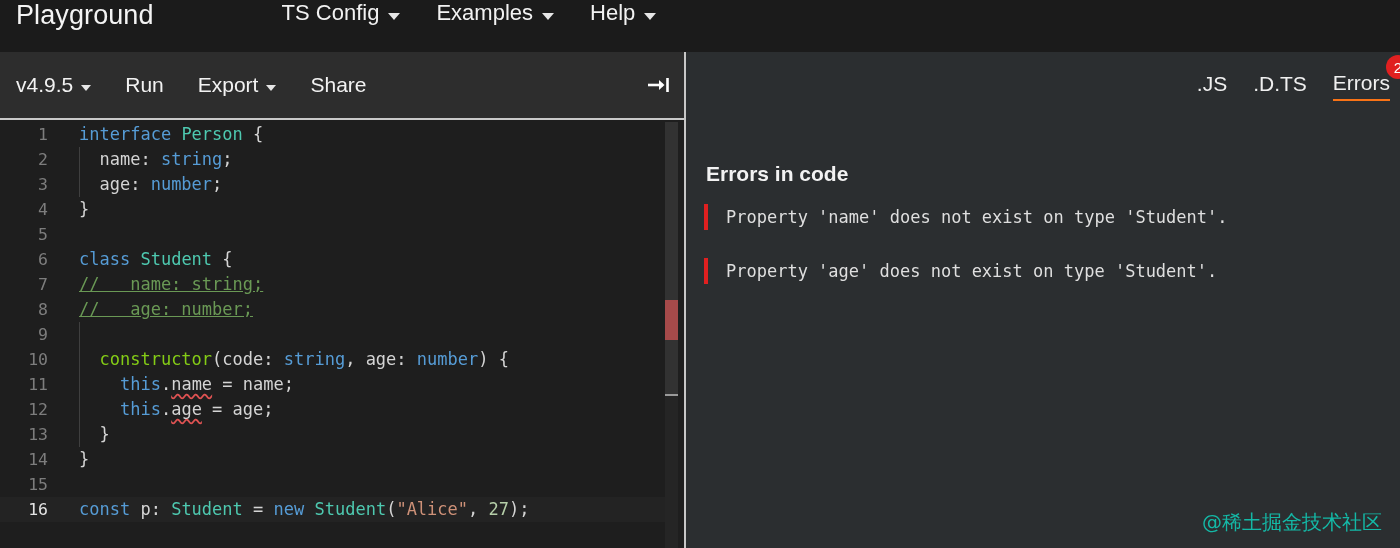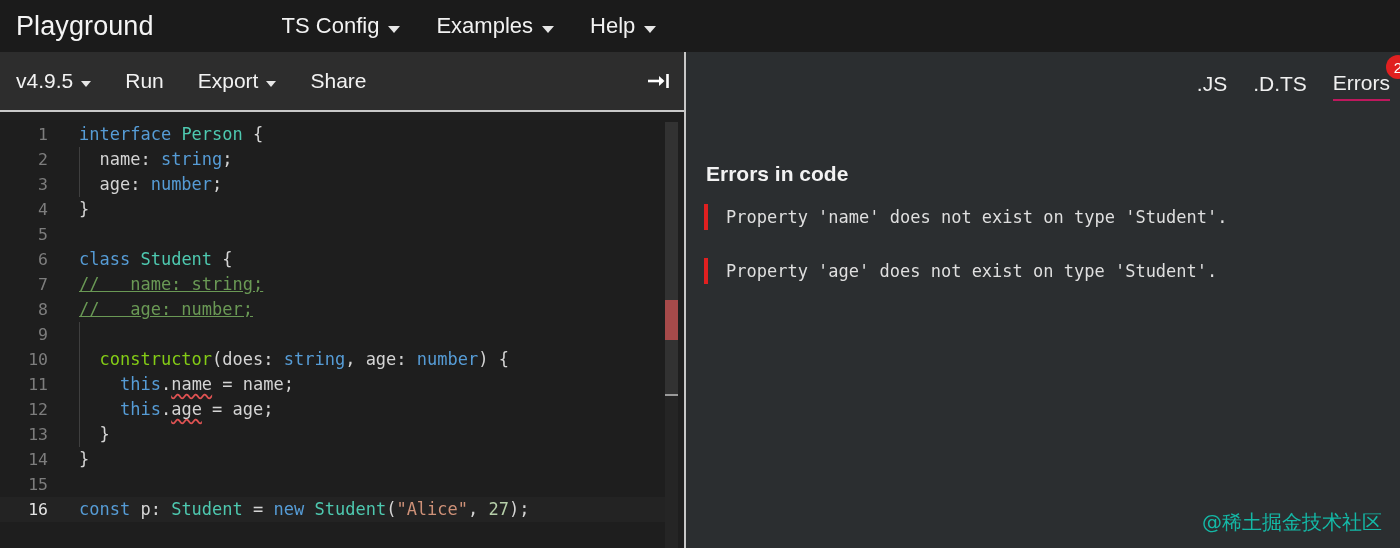--- a/index.html
+++ b/index.html
@@ -17,21 +17,21 @@
     -webkit-font-smoothing: antialiased;
   }
 
   
   .nav-bar {
     position: absolute;
     left: 0; top: 0;
     width: 1400px; height: 52px;
     background: #1b1b1b;
     display: flex;
-    align-items: center;
+    align-items: flex-start;
     box-sizing: border-box;
     padding-left: 16px;
   }
   .brand {
     color: #f4f4f4;
     font-size: 27px;
     font-weight: 400;
     letter-spacing: 0.1px;
     white-space: nowrap;
   }
@@ -64,21 +64,21 @@
   .editor-col {
     position: absolute;
     left: 0; top: 52px;
     width: 686px;
     height: 496px;
     background: #1e1e1e;
   }
   .toolbar {
     position: absolute;
     left: 0; top: 0;
-    width: 686px; height: 60px;
+    width: 686px; height: 68px;
     background: #2d2d2d;
     display: flex;
     align-items: center;
     box-sizing: border-box;
     padding: 0 14px 0 16px;
     border-bottom: 2px solid #c9c9c9;
   }
   .tb-item {
     display: flex;
     align-items: center;
@@ -213,21 +213,21 @@
     gap: 26px;
   }
   .tab {
     color: #f0f0f0;
     font-size: 21px;
     cursor: pointer;
     position: relative;
     padding-bottom: 4px;
     white-space: nowrap;
   }
-  .tab.active { border-bottom: 2px solid #be185d; }
+  .tab.active { border-bottom: 2px solid #f97316; }
   .badge {
     position: absolute;
     right: -20px; top: -16px;
     width: 24px; height: 24px;
     border-radius: 50%;
     background: #e02020;
     color: #ffffff;
     font-size: 15px;
     display: flex;
     align-items: center;
@@ -328,21 +328,21 @@
       <div class="code-lines" id="code-lines">
           <div class="line"><div class="ln">1</div><div class="code-text"><span class="t-kw">interface</span><span class="t-plain"> </span><span class="t-type">Person</span><span class="t-plain"> {</span></div></div>
           <div class="line"><div class="ln">2</div><span class="indent-guide"></span><div class="code-text"><span class="t-plain">  name: </span><span class="t-kw">string</span><span class="t-plain">;</span></div></div>
           <div class="line"><div class="ln">3</div><span class="indent-guide"></span><div class="code-text"><span class="t-plain">  age: </span><span class="t-kw">number</span><span class="t-plain">;</span></div></div>
           <div class="line"><div class="ln">4</div><div class="code-text"><span class="t-plain">}</span></div></div>
           <div class="line"><div class="ln">5</div><div class="code-text"></div></div>
           <div class="line"><div class="ln">6</div><div class="code-text"><span class="t-kw">class</span><span class="t-plain"> </span><span class="t-type">Student</span><span class="t-plain"> {</span></div></div>
           <div class="line"><div class="ln">7</div><div class="code-text"><span class="t-cmt">//   name: string;</span></div></div>
           <div class="line"><div class="ln">8</div><div class="code-text"><span class="t-cmt">//   age: number;</span></div></div>
           <div class="line"><div class="ln">9</div><span class="indent-guide"></span><div class="code-text"></div></div>
-          <div class="line"><div class="ln">10</div><span class="indent-guide"></span><div class="code-text"><span class="t-plain">  </span><span class="t-fn">constructor</span><span class="t-plain">(does: </span><span class="t-kw">string</span><span class="t-plain">, age: </span><span class="t-kw">number</span><span class="t-plain">) {</span></div></div>
+          <div class="line"><div class="ln">10</div><span class="indent-guide"></span><div class="code-text"><span class="t-plain">  </span><span class="t-fn">constructor</span><span class="t-plain">(code: </span><span class="t-kw">string</span><span class="t-plain">, age: </span><span class="t-kw">number</span><span class="t-plain">) {</span></div></div>
           <div class="line"><div class="ln">11</div><span class="indent-guide"></span><div class="code-text"><span class="t-plain">    </span><span class="t-kw">this</span><span class="t-plain">.</span><span class="t-err">name</span><span class="t-plain"> = name;</span></div></div>
           <div class="line"><div class="ln">12</div><span class="indent-guide"></span><div class="code-text"><span class="t-plain">    </span><span class="t-kw">this</span><span class="t-plain">.</span><span class="t-err">age</span><span class="t-plain"> = age;</span></div></div>
           <div class="line"><div class="ln">13</div><span class="indent-guide"></span><div class="code-text"><span class="t-plain">  }</span></div></div>
           <div class="line"><div class="ln">14</div><div class="code-text"><span class="t-plain">}</span></div></div>
           <div class="line"><div class="ln">15</div><div class="code-text"></div></div>
           <div class="line active"><div class="ln">16</div><div class="code-text"><span class="t-kw">const</span><span class="t-plain"> p: </span><span class="t-type">Student</span><span class="t-plain"> = </span><span class="t-kw">new</span><span class="t-plain"> </span><span class="t-type">Student</span><span class="t-plain">(</span><span class="t-str">"Alice"</span><span class="t-plain">, </span><span class="t-num">27</span><span class="t-plain">);</span></div></div>
         </div>
 
       <div class="overview">
         <div class="ov-thumb"></div>

